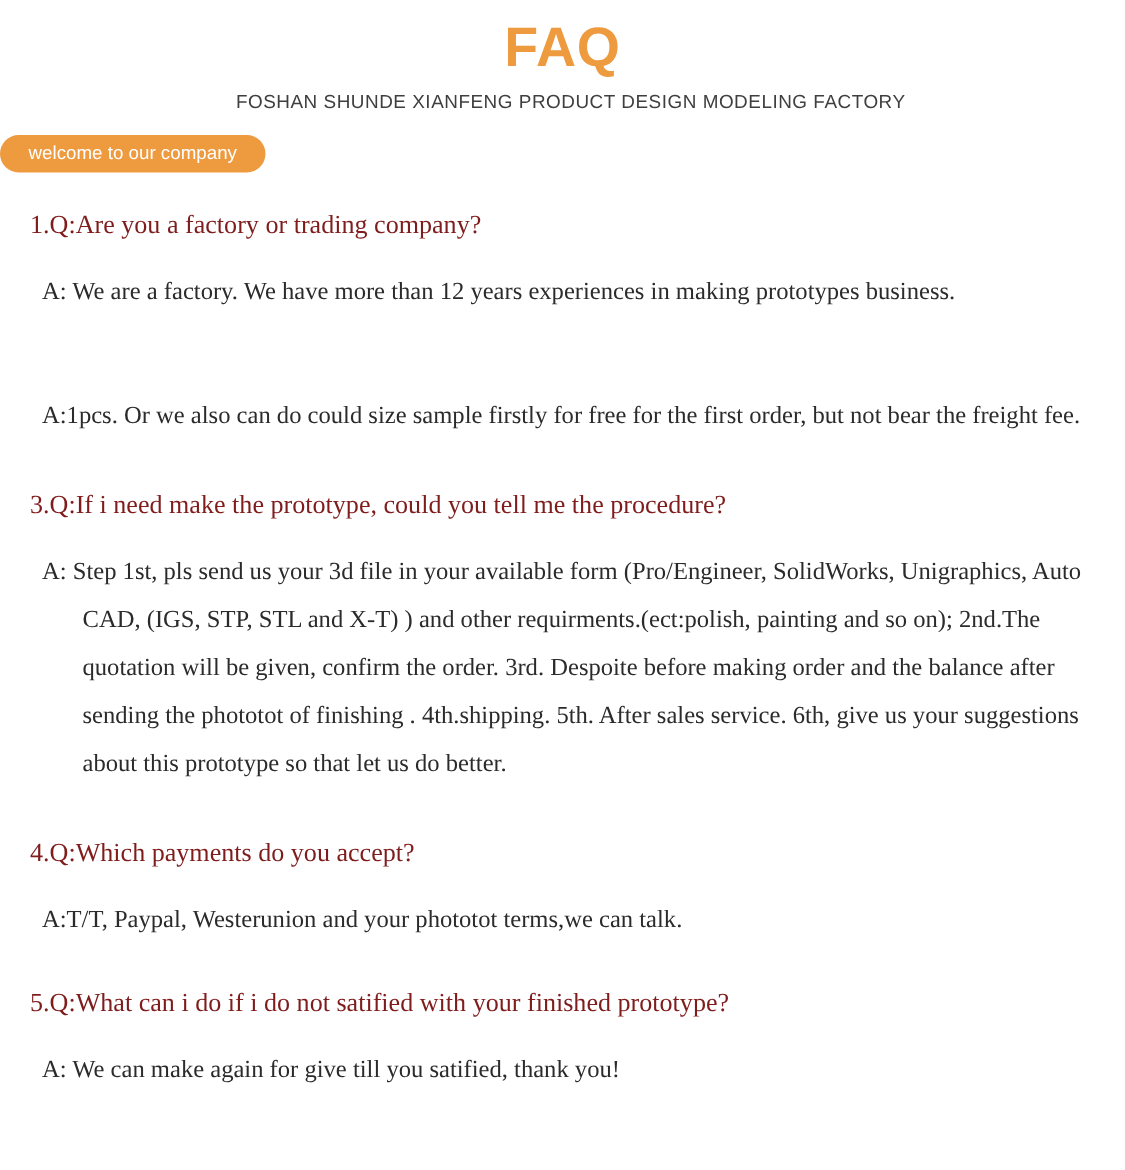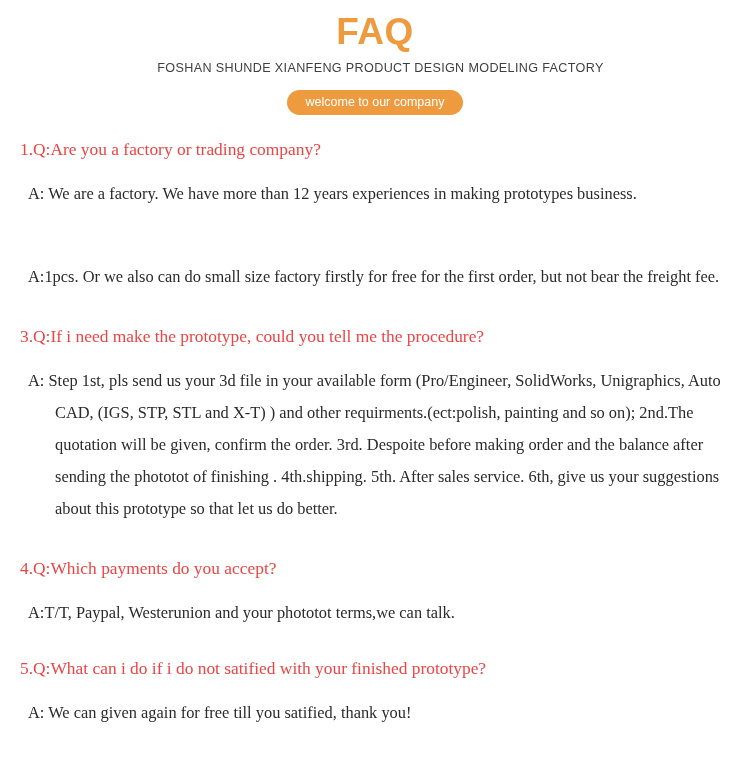--- a/index.html
+++ b/index.html
@@ -40,21 +40,21 @@
     line-height: 18px;
     color: #3f3f3f;
     letter-spacing: 0.35px;
     margin: 6px 0 0 0;
     white-space: nowrap;
     padding-left: 11px;
   }
   .welcome-wrap {
     margin-top: 13px;
     display: flex;
-    justify-content: center;
+    justify-content: flex-start;
   }
   .welcome-pill {
     display: inline-block;
     background: #ee9a3f;
     color: #ffffff;
     font-family: "Liberation Sans", "DejaVu Sans", sans-serif;
     font-size: 12.5px;
     line-height: 25px;
     height: 25px;
     padding: 0 19px;
@@ -66,21 +66,21 @@
 
   
   .faq-list {
     margin-top: 22px;
     padding: 0 8px 0 20px;
   }
   .faq-item {
     margin-bottom: 0;
   }
   .faq-question {
-    color: #ef4444;
+    color: #7f1d1d;
     font-size: 17.4px;
     line-height: 25px;
     margin: 0;
     white-space: nowrap;
   }
   .faq-answer {
     color: #2b2b2b;
     font-size: 16.4px;
     line-height: 32px;
     margin: 16px 0 0 0;
@@ -107,38 +107,38 @@
   <div class="faq-list">
 
     <div class="faq-item">
       <div class="faq-question">1.Q:Are you a factory or trading company?</div>
       <div class="faq-answer">A: We are a factory. We have more than 12 years experiences in making prototypes business.</div>
     </div>
 
     <div class="gap-lg"></div>
 
     <div class="faq-item">
-      <div class="faq-answer">A:1pcs. Or we also can do small size factory firstly for free for the first order, but not bear the freight fee.</div>
+      <div class="faq-answer">A:1pcs. Or we also can do could size sample firstly for free for the first order, but not bear the freight fee.</div>
     </div>
 
     <div class="gap-md"></div>
 
     <div class="faq-item">
       <div class="faq-question">3.Q:If i need make the prototype,  could you tell me the procedure?</div>
       <div class="faq-answer">A: Step 1st, pls send us your 3d file in your available form (Pro/Engineer, SolidWorks, Unigraphics, Auto CAD, (IGS, STP, STL and X-T) ) and other requirments.(ect:polish, painting and so on); 2nd.The quotation will be given, confirm the order. 3rd. Despoite before making order and the balance after sending the phototot of finishing . 4th.shipping. 5th. After sales service. 6th, give us your suggestions about this prototype so that let us do better.</div>
     </div>
 
     <div class="gap-md"></div>
 
     <div class="faq-item">
       <div class="faq-question">4.Q:Which payments do you accept?</div>
       <div class="faq-answer">A:T/T, Paypal, Westerunion and your phototot terms,we can talk.</div>
     </div>
 
     <div class="gap-sm"></div>
 
     <div class="faq-item">
       <div class="faq-question">5.Q:What can i do if i do not satified with your finished prototype?</div>
-      <div class="faq-answer">A: We can given again for free till you satified, thank you!</div>
+      <div class="faq-answer">A: We can make again for give till you satified, thank you!</div>
     </div>
 
   </div>
 </div>
 
 </body></html>

